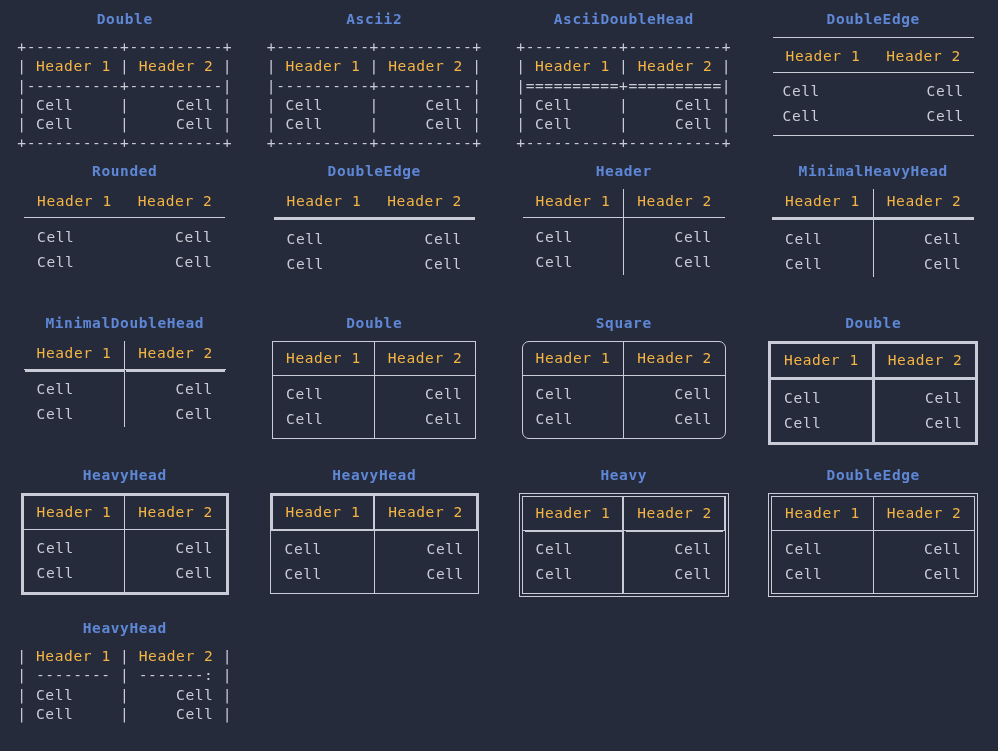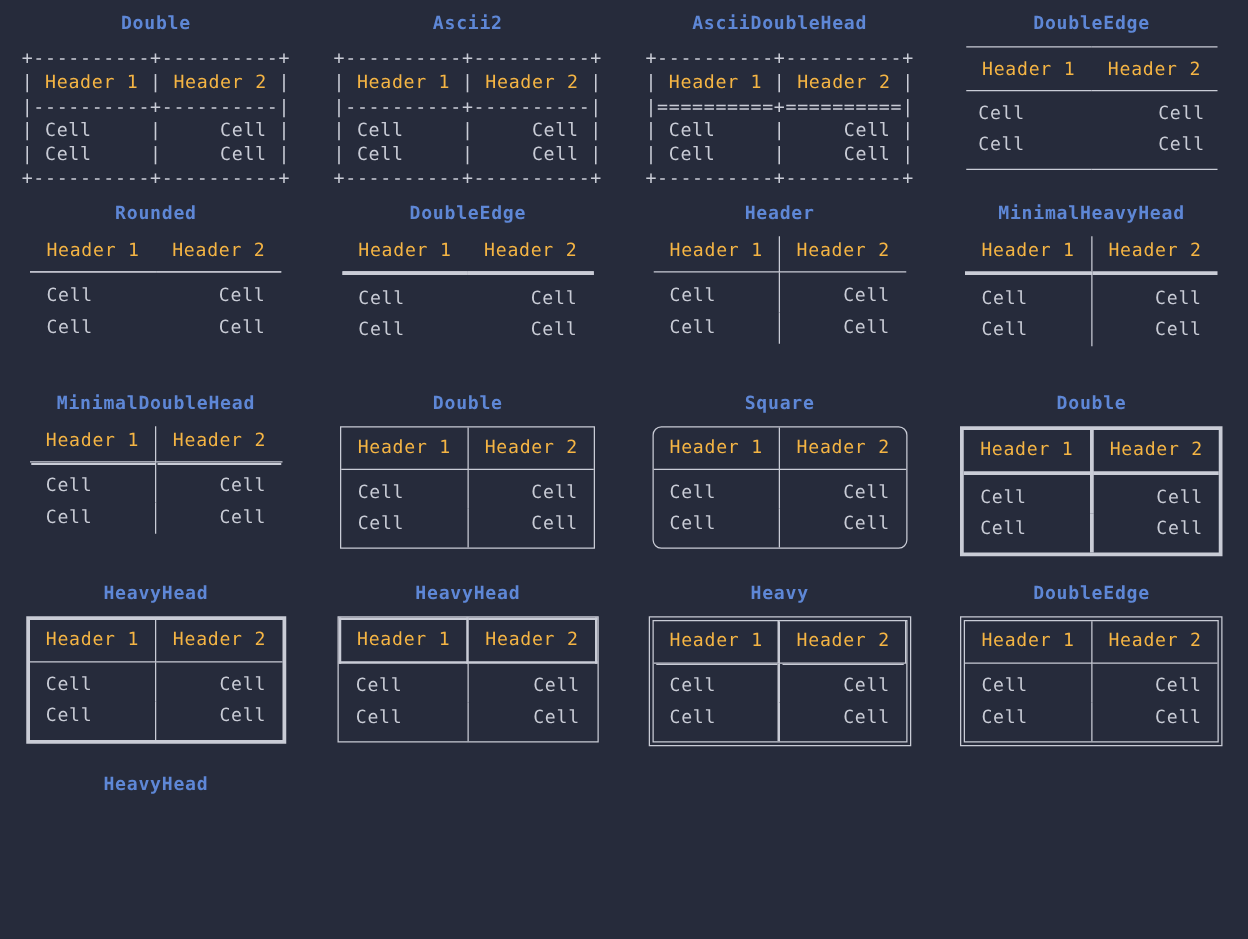--- a/index.html
+++ b/index.html
@@ -375,14 +375,18 @@
                 <tr>
                   <td class="pad c1" style="padding-bottom: 9px; padding-left: 13px; padding-right: 13px; border-right: 1px solid rgb(201, 204, 214);">Cell</td>
                   <td class="pad c2" style="padding-bottom: 9px; padding-left: 13px; padding-right: 13px;">Cell</td>
                 </tr>
               </tbody>
             </table>
           </div></div></div>
     </div>
     <div class="cellbox">
       <div class="title">HeavyHead</div>
+      <pre class="art"><span class="r">| </span><span class="h">Header 1</span><span class="r"> | </span><span class="h">Header 2</span><span class="r"> |</span>
+<span class="r">| -------- | -------: |</span>
+<span class="r">| Cell     |     Cell |</span>
+<span class="r">| Cell     |     Cell |</span></pre>
     </div>
   </div>
 
 </body></html>

